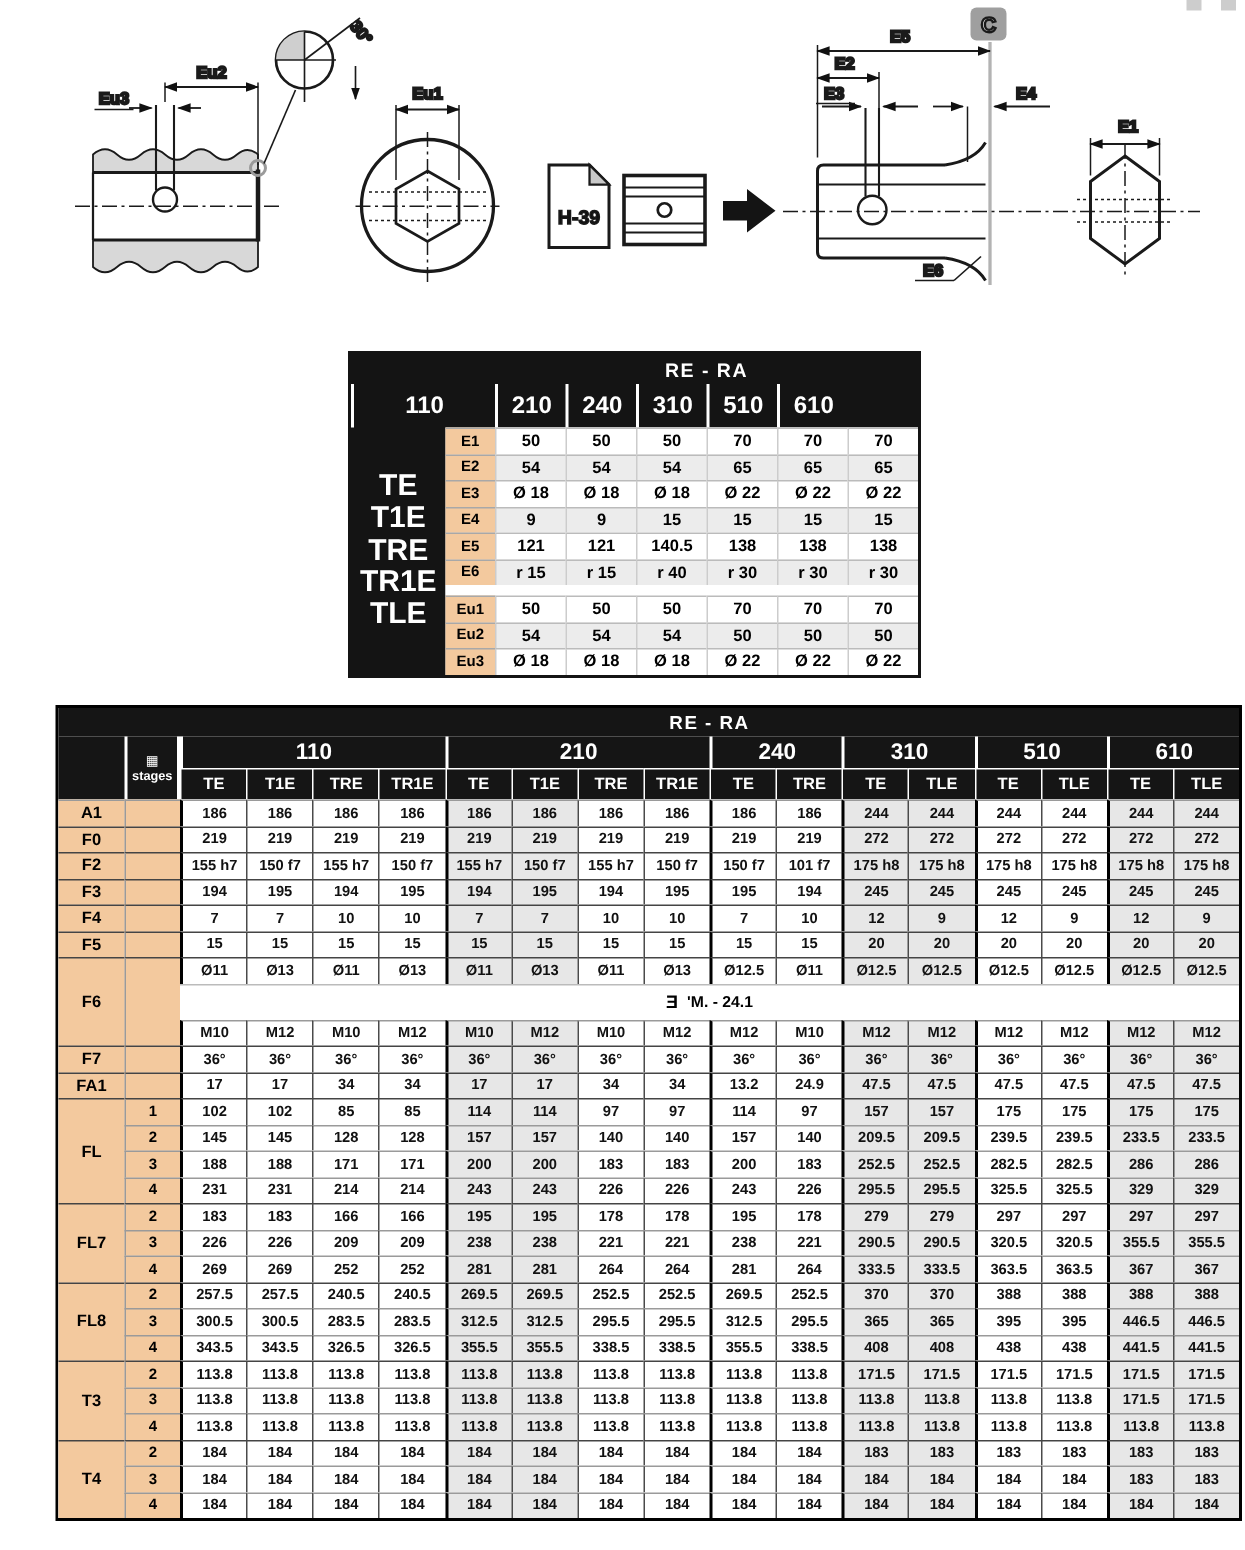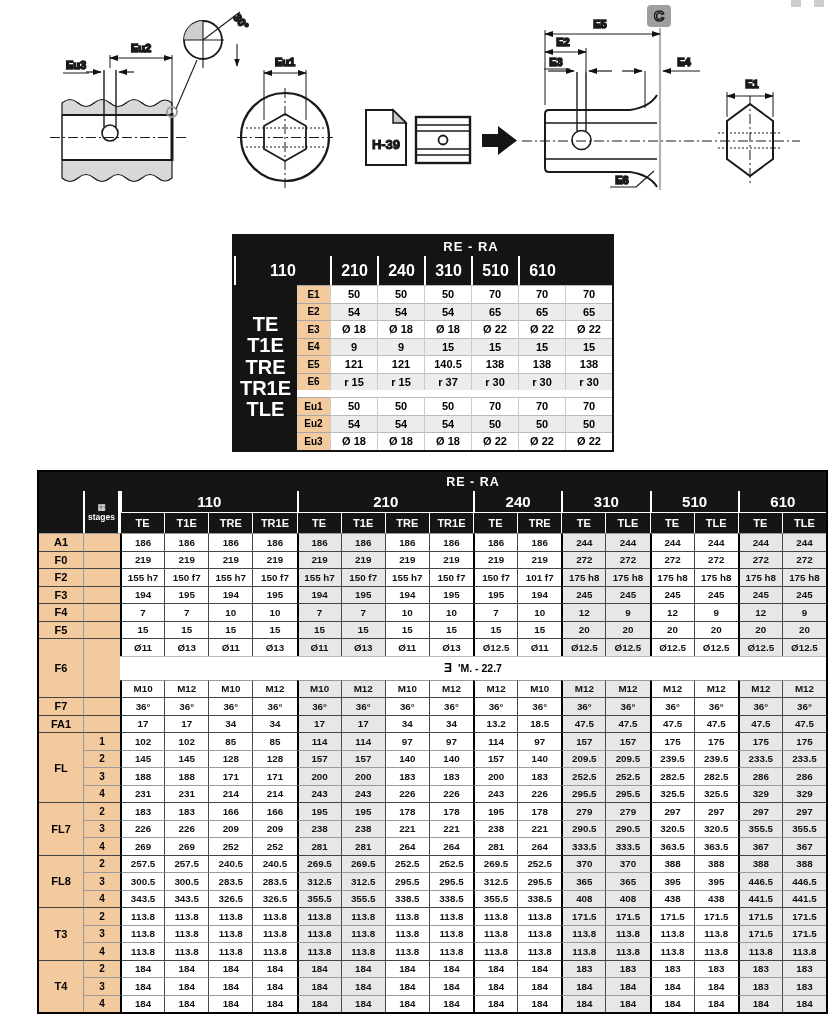--- a/index.html
+++ b/index.html
@@ -237,21 +237,21 @@
           <div class="dim-lbl">E5</div>
           <div class="dim-val">121</div>
           <div class="dim-val">121</div>
           <div class="dim-val">140.5</div>
           <div class="dim-val">138</div>
           <div class="dim-val">138</div>
           <div class="dim-val">138</div>
           <div class="dim-lbl">E6</div>
           <div class="dim-val sh">r 15</div>
           <div class="dim-val sh">r 15</div>
-          <div class="dim-val sh">r 37</div>
+          <div class="dim-val sh">r 40</div>
           <div class="dim-val sh">r 30</div>
           <div class="dim-val sh">r 30</div>
           <div class="dim-val sh">r 30</div>
           <div class="dim-spacer"></div>
           <div class="dim-lbl">Eu1</div>
           <div class="dim-val">50</div>
           <div class="dim-val">50</div>
           <div class="dim-val">50</div>
           <div class="dim-val">70</div>
           <div class="dim-val">70</div>
@@ -428,21 +428,21 @@
         <div class="dc gs gt" style="grid-area: 7 / 11;">Ø12.5</div>
         <div class="dc gt" style="grid-area: 7 / 12;">Ø11</div>
         <div class="dc sh gs gt" style="grid-area: 7 / 13;">Ø12.5</div>
         <div class="dc sh gt" style="grid-area: 7 / 14;">Ø12.5</div>
         <div class="dc gs gt" style="grid-area: 7 / 15;">Ø12.5</div>
         <div class="dc gt" style="grid-area: 7 / 16;">Ø12.5</div>
         <div class="dc sh gs gt" style="grid-area: 7 / 17;">Ø12.5</div>
         <div class="dc sh gt" style="grid-area: 7 / 18;">Ø12.5</div>
         <div class="band" style="grid-row: 8;">
           <div class="f6icon" style="display: inline;">Ǝ</div>
-          <div class="" style="display: inline;">'M. - 22.7</div>
+          <div class="" style="display: inline;">'M. - 24.1</div>
         </div>
         <div class="dc gs" style="grid-area: 9 / 3;">M10</div>
         <div class="dc" style="grid-area: 9 / 4;">M12</div>
         <div class="dc" style="grid-area: 9 / 5;">M10</div>
         <div class="dc" style="grid-area: 9 / 6;">M12</div>
         <div class="dc sh gs" style="grid-area: 9 / 7;">M10</div>
         <div class="dc sh" style="grid-area: 9 / 8;">M12</div>
         <div class="dc" style="grid-area: 9 / 9;">M10</div>
         <div class="dc" style="grid-area: 9 / 10;">M12</div>
         <div class="dc gs" style="grid-area: 9 / 11;">M12</div>
@@ -475,21 +475,21 @@
         <div class="stg gt" style="grid-area: 11 / 2;"></div>
         <div class="dc gs gt" style="grid-area: 11 / 3;">17</div>
         <div class="dc gt" style="grid-area: 11 / 4;">17</div>
         <div class="dc gt" style="grid-area: 11 / 5;">34</div>
         <div class="dc gt" style="grid-area: 11 / 6;">34</div>
         <div class="dc sh gs gt" style="grid-area: 11 / 7;">17</div>
         <div class="dc sh gt" style="grid-area: 11 / 8;">17</div>
         <div class="dc gt" style="grid-area: 11 / 9;">34</div>
         <div class="dc gt" style="grid-area: 11 / 10;">34</div>
         <div class="dc gs gt" style="grid-area: 11 / 11;">13.2</div>
-        <div class="dc gt" style="grid-area: 11 / 12;">18.5</div>
+        <div class="dc gt" style="grid-area: 11 / 12;">24.9</div>
         <div class="dc sh gs gt" style="grid-area: 11 / 13;">47.5</div>
         <div class="dc sh gt" style="grid-area: 11 / 14;">47.5</div>
         <div class="dc gs gt" style="grid-area: 11 / 15;">47.5</div>
         <div class="dc gt" style="grid-area: 11 / 16;">47.5</div>
         <div class="dc sh gs gt" style="grid-area: 11 / 17;">47.5</div>
         <div class="dc sh gt" style="grid-area: 11 / 18;">47.5</div>
         <div class="lbl gt" style="grid-area: 12 / 1 / span 4;">FL</div>
         <div class="stg gt" style="grid-area: 12 / 2;">1</div>
         <div class="dc gs gt" style="grid-area: 12 / 3;">102</div>
         <div class="dc gt" style="grid-area: 12 / 4;">102</div>

